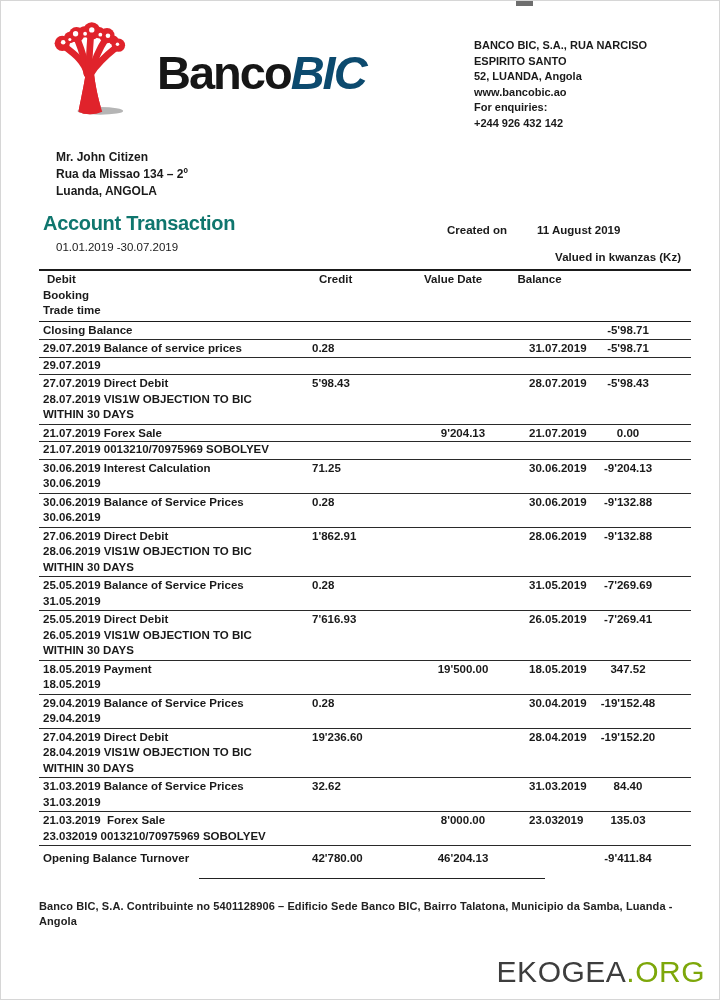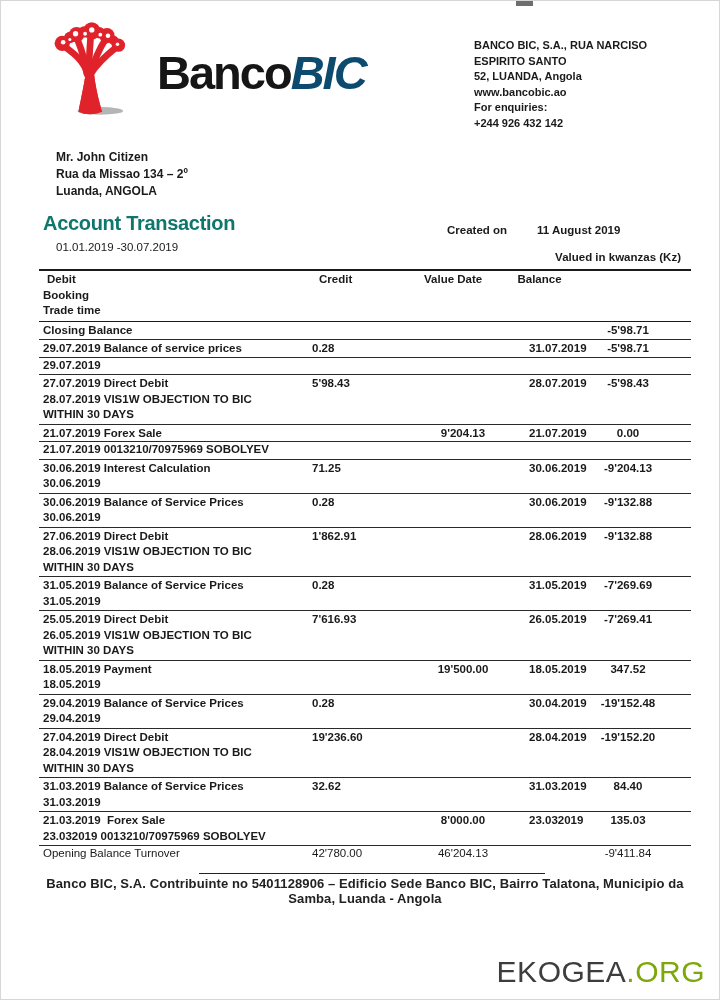--- a/index.html
+++ b/index.html
@@ -36,26 +36,26 @@
   .thead{border-bottom:1.8px solid #1b1b1b;font-weight:700;padding:1px 0 2px;}
   .thead .c-debit{padding-left:8px;}
   .thead .c-credit{text-align:left;padding-left:7px;}
   .thead .c-vdate{padding-left:12px;}
   .info-gap{margin-left:9px;}
   .block{border-bottom:1.4px solid #2a2a2a;padding:1px 0;}
   .sub-line{padding-left:4px;white-space:pre-wrap;}
   .sub-line.divided{border-top:1.4px solid #2a2a2a;}
 
   
-  .summary{font-weight:400;}
+  .summary{margin-top:5px;font-weight:700;}
   .summary .line2{padding-left:4px;margin-top:1px;}
 
   
   .footer-rule{margin-left:160px;margin-top:11px;width:346px;border-top:1.6px solid #222;}
-  .footer-text{margin-top:2px;text-align:center;font-size:13px;font-weight:700;color:#222;letter-spacing:0.1px;}
+  .footer-text{margin-top:20px;font-size:11px;font-weight:700;color:#222;letter-spacing:0.1px;}
 
   
   .watermark{position:absolute;right:14px;bottom:10px;font-size:30px;font-weight:400;
     color:#3d3d3d;letter-spacing:0.5px;}
   .watermark .green{color:#7da70a;}
 </style>
 </head>
 <body>
 
 <div class="page">
@@ -197,21 +197,21 @@
             <div class="c-debit">1'862.91</div>
             <div class="c-credit"></div>
             <div class="c-vdate">28.06.2019</div>
             <div class="c-bal">-9'132.88</div>
           </div>
           <div class="sub-line">28.06.2019 VIS1W OBJECTION TO BIC</div>
           <div class="sub-line">WITHIN 30 DAYS</div>
         </div>
         <div class="block">
           <div class="grid">
-            <div class="c-desc">31.05.2019 Balance of Service Prices</div>
+            <div class="c-desc">25.05.2019 Balance of Service Prices</div>
             <div class="c-debit">0.28</div>
             <div class="c-credit"></div>
             <div class="c-vdate">31.05.2019</div>
             <div class="c-bal">-7'269.69</div>
           </div>
           <div class="sub-line">31.05.2019</div>
         </div>
         <div class="block">
           <div class="grid">
             <div class="c-desc">25.05.2019 Direct Debit</div>

